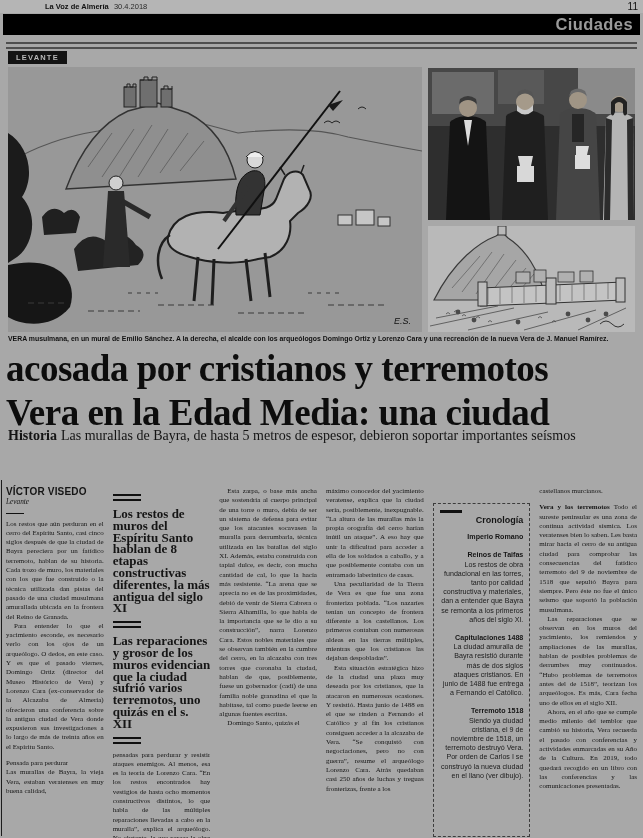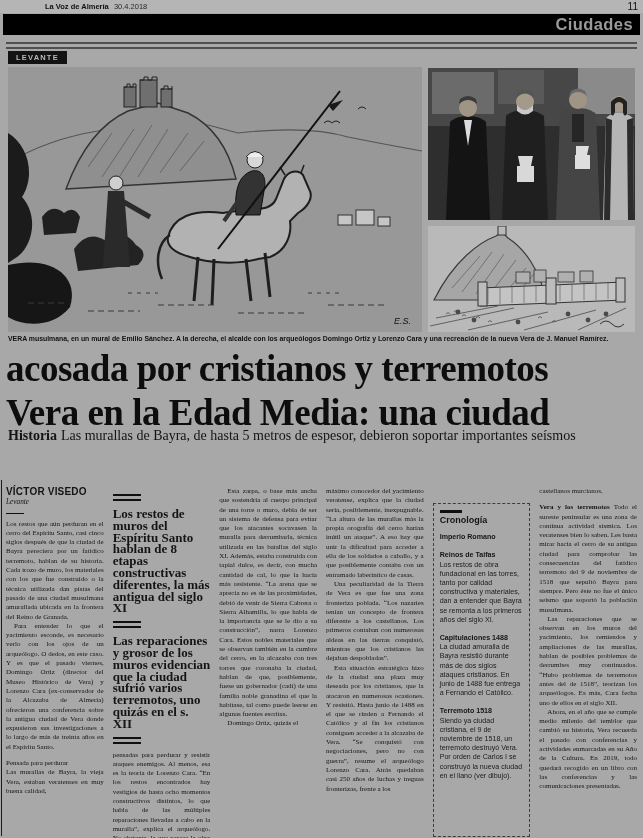--- a/index.html
+++ b/index.html
@@ -37,21 +37,21 @@
   .gap-top{margin-top:7px !important;}
   .lead-in{font-weight:bold;}
   
   .byline-name{font-family:"Liberation Sans",sans-serif;font-size:10px;font-weight:bold;letter-spacing:.2px;}
   .byline-place{font-family:"Liberation Serif",serif;font-style:italic;font-size:7.3px;margin-top:1px;}
   .byline-rule{width:18px;border-top:1px solid #111;margin:6px 0;}
   
   .pq-rule{width:28px;height:3px;border-top:2px solid #101010;border-bottom:2px solid #101010;margin:7px 0;}
   .pullquote{font-family:"Liberation Serif",serif;font-weight:bold;font-size:13px;line-height:11.8px;text-align:left;}
   
-  .crono-box{border:1px dashed #3c3c3c;margin-top:16px;height:calc(100% - 17px);box-sizing:border-box;padding:6px 6px;overflow:hidden;font-family:"Liberation Sans",sans-serif;font-size:7.1px;line-height:9.2px;text-align:left;}
+  .crono-box{border:1px dashed #3c3c3c;margin-top:16px;height:calc(100% - 17px);box-sizing:border-box;padding:6px 6px;overflow:hidden;font-family:"Liberation Sans",sans-serif;font-size:7.1px;line-height:9.2px;text-align:right;}
   .crono-title-rule{width:22px;height:3px;background:#101010;margin-bottom:3px;}
   .crono-title{font-size:9px;font-weight:bold;margin-bottom:8px;}
   .crono-heading{font-weight:bold;margin-top:9px;}
   .crono-text{color:#1b1b1b;}
 </style>
 </head>
 <body>
 
 <div id="page">
 
@@ -226,26 +226,26 @@
       <div class="pq-rule"></div>
       <div class="pullquote">Los restos de muros del Espíritu Santo hablan de 8 etapas constructivas diferentes, la más antigua del siglo XI</div>
       <div class="pq-rule"></div>
       <div class="pullquote">Las reparaciones y grosor de los muros evidencian que la ciudad sufrió varios terremotos, uno quizás en el s. XII</div>
       <div class="pq-rule"></div>
       <p class="gap-top">pensadas para perdurar y resistir ataques enemigos. Al menos, esa es la teoría de Lorenzo Cara. “En los restos encontrados hay vestigios de hasta ocho momentos constructivos distintos, lo que habla de las múltiples reparaciones llevadas a cabo en la muralla”, explica el arqueólogo. No obstante, la que parece la obra fundacional es posiblemente de la etapa de los Reinos de Taifas, de principios del siglo XI. La base de la torre posee un basamento sólido o zarpa de muy buena calidad, impensable en otras</p>
     </div>
 
     <div class="col">
       <p class="indent">Esta zarpa, o base más ancha que sostendría al cuerpo principal de una torre o muro, debía de ser un sistema de defensa para evitar que los atacantes socavasen la muralla para derrumbarla, técnica utilizada en las batallas del siglo XI. Además, estaba construida con tapial dulce, es decir, con mucha cantidad de cal, lo que la hacía más resistente. “La arena que se aprecia no es de las proximidades, debió de venir de Sierra Cabrera o Sierra Alhamilla, lo que habla de la importancia que se le dio a su construcción”, narra Lorenzo Cara. Estos nobles materiales que se observan también en la cumbre del cerro, en la alcazaba con tres torres que coronaba la ciudad, hablan de que, posiblemente, fuese un gobernador (cadí) de una familia noble granadina el que la habitase, tal como puede leerse en algunas fuentes escritas.</p>
-      <p class="indent">Domingo Ortiz, quizás el</p>
+      <p class="indent">Domingo Santo, quizás el</p>
     </div>
 
     <div class="col">
       <p>máximo conocedor del yacimiento veratense, explica que la ciudad sería, posiblemente, inexpugnable. “La altura de las murallas más la propia orografía del cerro harían inútil un ataque”. A eso hay que unir la dificultad para acceder a ella de los soldados a caballo, y a que posiblemente contaba con un entramado laberíntico de casas.</p>
-      <p class="indent">Una peculiaridad de la Tierra de Vera es que fue una zona fronteriza poblada. “Los nazaríes tenían un concepto de frontera diferente a los castellanos. Los primeros contaban con numerosas aldeas en las tierras conquistó, mientras que los cristianos las dejaban despobladas”.</p>
+      <p class="indent">Una peculiaridad de la Tierra de Vera es que fue una zona fronteriza poblada. “Los nazaríes tenían un concepto de frontera diferente a los castellanos. Los primeros contaban con numerosas aldeas en las tierras múltiples, mientras que los cristianos las dejaban despobladas”.</p>
       <p class="indent">Esta situación estratégica hizo de la ciudad una plaza muy deseada por los cristianos, que la atacaron en numerosas ocasiones. Y resistió. Hasta junio de 1488 en el que se rinden a Fernando el Católico y al fin los cristianos consiguen acceder a la alcazaba de Vera. “Se conquistó con negociaciones, pero no con guerra”, resume el arqueólogo Lorenzo Cara. Atrás quedaban casi 250 años de luchas y treguas fronterizas, frente a los</p>
     </div>
 
     <div class="col">
       <div class="crono-box">
         <div class="crono-title-rule"></div>
         <div class="crono-title">Cronología</div>
         <div class="crono-heading" style="margin-top:0">Imperio Romano</div>
         <div class="crono-heading">Reinos de Taifas</div>
         <div class="crono-text">Los restos de obra fundacional en las torres, tanto por calidad constructiva y materiales, dan a entender que Bayra se remonta a los primeros años del siglo XI.</div>

